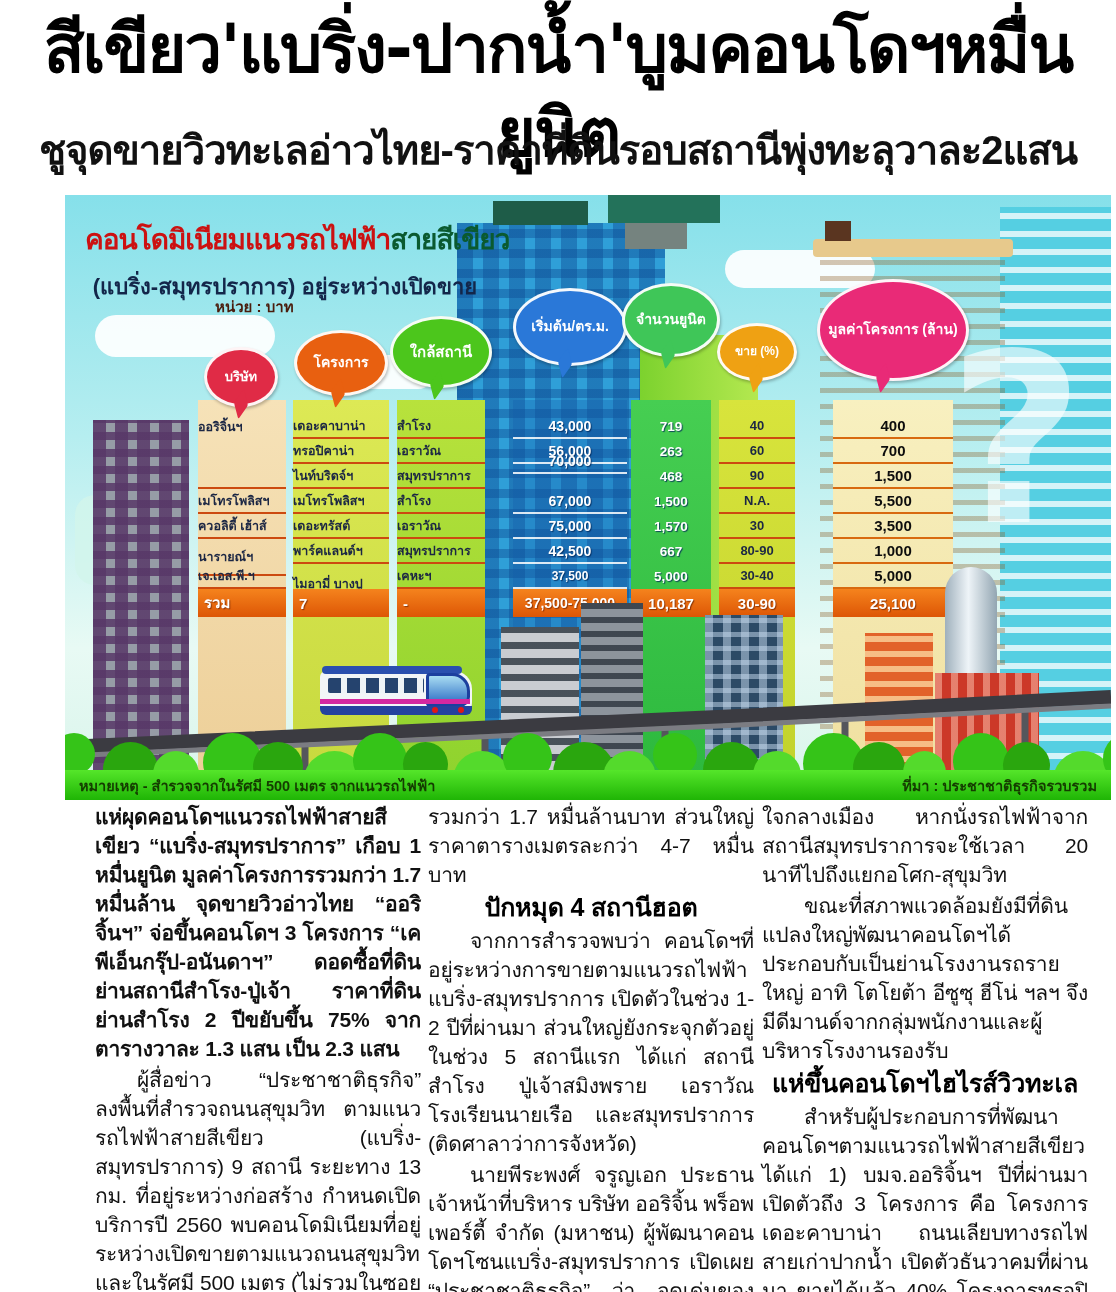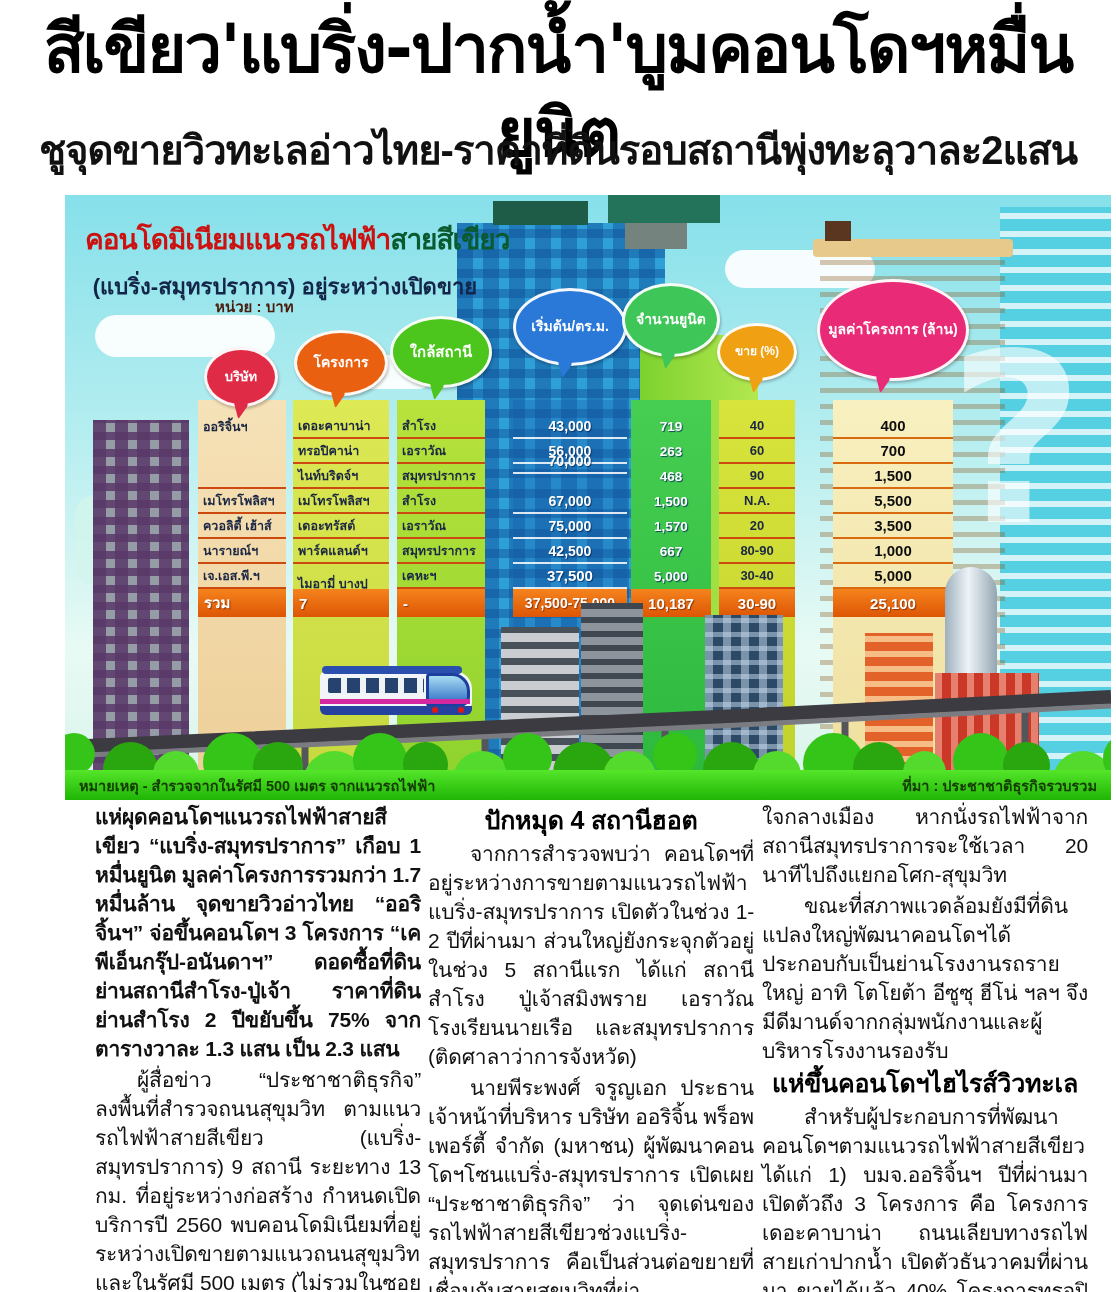--- a/index.html
+++ b/index.html
@@ -21,21 +21,21 @@
   .ititle .l1 .grn{color:#0a5a30;}
   .ititle .l2{font-size:22px;font-weight:bold;color:#13264a;margin-top:8px;text-align:center;width:400px;}
   .unit{position:absolute;left:150px;top:100px;font-size:15px;font-weight:bold;color:#4a1c0c;}
   .bld{position:absolute;}
   .qmark{position:absolute;font-size:235px;font-weight:bold;color:rgba(255,255,255,.62);
     font-family:"DejaVu Sans",sans-serif;line-height:1;}
   
   .strip{position:absolute;}
   .row{position:absolute;left:0;width:100%;box-sizing:border-box;display:flex;align-items:center;}
   .row.center{justify-content:center;text-align:center;}
-  .row.left{justify-content:flex-start;padding-left:5px;text-align:left;}
+  .row.left{justify-content:flex-start;text-align:left;}
   .total{position:absolute;left:0;width:100%;box-sizing:border-box;display:flex;align-items:center;
     background:linear-gradient(180deg,#f5831d,#dd5605);color:#fff;font-weight:bold;
     text-shadow:1px 1px 1px rgba(80,20,0,.6);}
   .bubble{position:absolute;border-radius:50%;display:flex;align-items:center;justify-content:center;
     color:#fff;font-weight:bold;text-align:center;border:3px solid rgba(255,255,255,.95);
     box-shadow:1px 2px 3px rgba(0,0,0,.25);line-height:1.1;z-index:30;padding:2px;box-sizing:border-box;}
   .bubble .tail{position:absolute;width:16px;height:16px;transform:rotate(55deg) skew(20deg,20deg);
     bottom:-8px;left:38%;z-index:-1;border-radius:2px;}
   
   .rail{position:absolute;left:0;top:480px;z-index:40;}
@@ -102,21 +102,21 @@
     </div>
     <div class="unit">หน่วย : บาท</div>
 
     <div id="table-host">
         <div class="strip" style="left: 133px; top: 205px; width: 88px; height: 377px; background: linear-gradient(rgb(246, 226, 184), rgb(237, 207, 152)); z-index: 20;">
           <div class="row left" style="top: 14px; height: 25px; font-size: 12.5px; font-weight: bold; color: rgb(28, 39, 68);">ออริจิ้นฯ</div>
           <div class="row left" style="top: 39px; height: 25px; font-size: 12.5px; font-weight: bold; color: rgb(28, 39, 68);"></div>
           <div class="row left" style="top: 64px; height: 25px; font-size: 12.5px; font-weight: bold; color: rgb(28, 39, 68); border-bottom: 2px solid rgb(204, 74, 16);"></div>
           <div class="row left" style="top: 89px; height: 25px; font-size: 12.5px; font-weight: bold; color: rgb(28, 39, 68); border-bottom: 2px solid rgb(204, 74, 16);">เมโทรโพลิสฯ</div>
           <div class="row left" style="top: 114px; height: 25px; font-size: 12.5px; font-weight: bold; color: rgb(28, 39, 68); border-bottom: 2px solid rgb(204, 74, 16);">ควอลิตี้ เฮ้าส์</div>
-          <div class="row left" style="top: 139px; height: 25px; font-size: 12.5px; font-weight: bold; color: rgb(28, 39, 68); border-bottom: 2px solid rgb(204, 74, 16);">นารายณ์ฯ</div>
+          <div class="row left" style="top: 139px; height: 37px; font-size: 12.5px; font-weight: bold; color: rgb(28, 39, 68); border-bottom: 2px solid rgb(204, 74, 16);">นารายณ์ฯ</div>
           <div class="row left" style="top: 164px; height: 25px; font-size: 12.5px; font-weight: bold; color: rgb(28, 39, 68); border-bottom: 2px solid rgb(204, 74, 16);">เจ.เอส.พี.ฯ</div>
           <div class="total left" style="top: 189px; height: 28px; font-size: 15px; padding-left: 6px;">รวม</div>
         </div>
         <div class="strip" style="left: 228px; top: 205px; width: 96px; height: 377px; background: linear-gradient(rgb(221, 233, 85), rgb(199, 217, 62)); z-index: 20;">
           <div class="row left" style="top: 14px; height: 25px; font-size: 12.5px; font-weight: bold; color: rgb(28, 39, 68); border-bottom: 2px solid rgb(204, 74, 16);">เดอะคาบาน่า</div>
           <div class="row left" style="top: 39px; height: 25px; font-size: 12.5px; font-weight: bold; color: rgb(28, 39, 68); border-bottom: 2px solid rgb(204, 74, 16);">ทรอปิคาน่า</div>
           <div class="row left" style="top: 64px; height: 25px; font-size: 12.5px; font-weight: bold; color: rgb(28, 39, 68); border-bottom: 2px solid rgb(204, 74, 16);">ไนท์บริดจ์ฯ</div>
           <div class="row left" style="top: 89px; height: 25px; font-size: 12.5px; font-weight: bold; color: rgb(28, 39, 68); border-bottom: 2px solid rgb(204, 74, 16);">เมโทรโพลิสฯ</div>
           <div class="row left" style="top: 114px; height: 25px; font-size: 12.5px; font-weight: bold; color: rgb(28, 39, 68); border-bottom: 2px solid rgb(204, 74, 16);">เดอะทรัสต์</div>
           <div class="row left" style="top: 139px; height: 25px; font-size: 12.5px; font-weight: bold; color: rgb(28, 39, 68); border-bottom: 2px solid rgb(204, 74, 16);">พาร์คแลนด์ฯ</div>
@@ -133,39 +133,39 @@
           <div class="row left" style="top: 164px; height: 25px; font-size: 12.5px; font-weight: bold; color: rgb(28, 39, 68); border-bottom: 2px solid rgb(204, 74, 16);">เคหะฯ</div>
           <div class="total left" style="top: 189px; height: 28px; font-size: 15px; padding-left: 6px;">-</div>
         </div>
         <div class="strip" style="left: 448px; top: 205px; width: 114px; height: 377px; background: rgba(20, 90, 170, 0.3); z-index: 20;">
           <div class="row center" style="top: 14px; height: 25px; font-size: 14px; font-weight: bold; color: rgb(255, 255, 255); border-bottom: 2px solid rgba(255, 255, 255, 0.85); text-shadow: rgba(0, 40, 90, 0.8) 1px 1px 1px;">43,000</div>
           <div class="row center" style="top: 39px; height: 25px; font-size: 14px; font-weight: bold; color: rgb(255, 255, 255); border-bottom: 2px solid rgba(255, 255, 255, 0.85); text-shadow: rgba(0, 40, 90, 0.8) 1px 1px 1px;">56,000</div>
           <div class="row center" style="top: 49px; height: 25px; font-size: 14px; font-weight: bold; color: rgb(255, 255, 255); border-bottom: 2px solid rgba(255, 255, 255, 0.85); text-shadow: rgba(0, 40, 90, 0.8) 1px 1px 1px;">70,000</div>
           <div class="row center" style="top: 89px; height: 25px; font-size: 14px; font-weight: bold; color: rgb(255, 255, 255); border-bottom: 2px solid rgba(255, 255, 255, 0.85); text-shadow: rgba(0, 40, 90, 0.8) 1px 1px 1px;">67,000</div>
           <div class="row center" style="top: 114px; height: 25px; font-size: 14px; font-weight: bold; color: rgb(255, 255, 255); border-bottom: 2px solid rgba(255, 255, 255, 0.85); text-shadow: rgba(0, 40, 90, 0.8) 1px 1px 1px;">75,000</div>
           <div class="row center" style="top: 139px; height: 25px; font-size: 14px; font-weight: bold; color: rgb(255, 255, 255); border-bottom: 2px solid rgba(255, 255, 255, 0.85); text-shadow: rgba(0, 40, 90, 0.8) 1px 1px 1px;">42,500</div>
-          <div class="row center" style="top: 164px; height: 25px; font-size: 15px; font-weight: bold; color: rgb(255, 255, 255); border-bottom: 2px solid rgba(255, 255, 255, 0.85); text-shadow: rgba(0, 40, 90, 0.8) 1px 1px 1px;">37,500</div>
+          <div class="row center" style="top: 164px; height: 25px; font-size: 12px; font-weight: bold; color: rgb(255, 255, 255); border-bottom: 2px solid rgba(255, 255, 255, 0.85); text-shadow: rgba(0, 40, 90, 0.8) 1px 1px 1px;">37,500</div>
           <div class="total center" style="top: 189px; height: 28px; font-size: 14px; justify-content: center;">37,500-75,000</div>
         </div>
         <div class="strip" style="left: 566px; top: 205px; width: 80px; height: 377px; background: linear-gradient(rgb(70, 206, 82), rgb(45, 185, 62)); z-index: 20;">
           <div class="row center" style="top: 14px; height: 25px; font-size: 13.5px; font-weight: bold; color: rgb(255, 255, 255); text-shadow: rgba(0, 40, 90, 0.8) 1px 1px 1px;">719</div>
           <div class="row center" style="top: 39px; height: 25px; font-size: 13.5px; font-weight: bold; color: rgb(255, 255, 255); text-shadow: rgba(0, 40, 90, 0.8) 1px 1px 1px;">263</div>
           <div class="row center" style="top: 64px; height: 25px; font-size: 13.5px; font-weight: bold; color: rgb(255, 255, 255); text-shadow: rgba(0, 40, 90, 0.8) 1px 1px 1px;">468</div>
           <div class="row center" style="top: 89px; height: 25px; font-size: 13.5px; font-weight: bold; color: rgb(255, 255, 255); text-shadow: rgba(0, 40, 90, 0.8) 1px 1px 1px;">1,500</div>
           <div class="row center" style="top: 114px; height: 25px; font-size: 13.5px; font-weight: bold; color: rgb(255, 255, 255); text-shadow: rgba(0, 40, 90, 0.8) 1px 1px 1px;">1,570</div>
           <div class="row center" style="top: 139px; height: 25px; font-size: 13.5px; font-weight: bold; color: rgb(255, 255, 255); text-shadow: rgba(0, 40, 90, 0.8) 1px 1px 1px;">667</div>
           <div class="row center" style="top: 164px; height: 25px; font-size: 13.5px; font-weight: bold; color: rgb(255, 255, 255); text-shadow: rgba(0, 40, 90, 0.8) 1px 1px 1px;">5,000</div>
           <div class="total center" style="top: 189px; height: 28px; font-size: 15px; justify-content: center;">10,187</div>
         </div>
         <div class="strip" style="left: 654px; top: 205px; width: 76px; height: 377px; background: linear-gradient(rgb(216, 228, 60), rgb(194, 210, 44)); z-index: 20;">
           <div class="row center" style="top: 14px; height: 25px; font-size: 13px; font-weight: bold; color: rgb(28, 39, 68); border-bottom: 2px solid rgb(204, 74, 16);">40</div>
           <div class="row center" style="top: 39px; height: 25px; font-size: 13px; font-weight: bold; color: rgb(28, 39, 68); border-bottom: 2px solid rgb(204, 74, 16);">60</div>
           <div class="row center" style="top: 64px; height: 25px; font-size: 13px; font-weight: bold; color: rgb(28, 39, 68); border-bottom: 2px solid rgb(204, 74, 16);">90</div>
           <div class="row center" style="top: 89px; height: 25px; font-size: 13px; font-weight: bold; color: rgb(28, 39, 68); border-bottom: 2px solid rgb(204, 74, 16);">N.A.</div>
-          <div class="row center" style="top: 114px; height: 25px; font-size: 13px; font-weight: bold; color: rgb(28, 39, 68); border-bottom: 2px solid rgb(204, 74, 16);">20</div>
+          <div class="row center" style="top: 114px; height: 25px; font-size: 13px; font-weight: bold; color: rgb(28, 39, 68); border-bottom: 2px solid rgb(204, 74, 16);">30</div>
           <div class="row center" style="top: 139px; height: 25px; font-size: 13px; font-weight: bold; color: rgb(28, 39, 68); border-bottom: 2px solid rgb(204, 74, 16);">80-90</div>
           <div class="row center" style="top: 164px; height: 25px; font-size: 13px; font-weight: bold; color: rgb(28, 39, 68); border-bottom: 2px solid rgb(204, 74, 16);">30-40</div>
           <div class="total center" style="top: 189px; height: 28px; font-size: 15px; justify-content: center;">30-90</div>
         </div>
         <div class="strip" style="left: 768px; top: 205px; width: 120px; height: 377px; background: linear-gradient(rgb(248, 240, 192), rgb(240, 224, 160)); z-index: 20;">
           <div class="row center" style="top: 14px; height: 25px; font-size: 15px; font-weight: bold; color: rgb(13, 13, 13); border-bottom: 2px solid rgb(216, 106, 16);">400</div>
           <div class="row center" style="top: 39px; height: 25px; font-size: 15px; font-weight: bold; color: rgb(13, 13, 13); border-bottom: 2px solid rgb(216, 106, 16);">700</div>
           <div class="row center" style="top: 64px; height: 25px; font-size: 15px; font-weight: bold; color: rgb(13, 13, 13); border-bottom: 2px solid rgb(216, 106, 16);">1,500</div>
           <div class="row center" style="top: 89px; height: 25px; font-size: 15px; font-weight: bold; color: rgb(13, 13, 13); border-bottom: 2px solid rgb(216, 106, 16);">5,500</div>
           <div class="row center" style="top: 114px; height: 25px; font-size: 15px; font-weight: bold; color: rgb(13, 13, 13); border-bottom: 2px solid rgb(216, 106, 16);">3,500</div>
@@ -247,20 +247,21 @@
       <div class="bubble" style="left: 557px; top: 88px; width: 98px; height: 74px; background: rgb(63, 198, 88); font-size: 14px;">จำนวนยูนิต<div class="tail" style="background: rgb(63, 198, 88);"></div></div>
       <div class="bubble" style="left: 652px; top: 128px; width: 80px; height: 58px; background: rgb(239, 161, 19); font-size: 12px;">ขาย (%)<div class="tail" style="background: rgb(239, 161, 19);"></div></div>
       <div class="bubble" style="left: 752px; top: 84px; width: 152px; height: 102px; background: rgb(233, 42, 119); font-size: 14px;">มูลค่าโครงการ (ล้าน)<div class="tail" style="background: rgb(233, 42, 119);"></div></div>
     </div>
 
   <div class="acol" style="left:95px;">
     <p class="lead">แห่ผุดคอนโดฯแนวรถไฟฟ้าสายสีเขียว “แบริ่ง-สมุทรปราการ” เกือบ 1 หมื่นยูนิต มูลค่าโครงการรวมกว่า 1.7 หมื่นล้าน จุดขายวิวอ่าวไทย “ออริจิ้นฯ” จ่อขึ้นคอนโดฯ 3 โครงการ “เคพีเอ็นกรุ๊ป-อนันดาฯ” ดอดซื้อที่ดินย่านสถานีสำโรง-ปู่เจ้า ราคาที่ดินย่านสำโรง 2 ปีขยับขึ้น 75% จากตารางวาละ 1.3 แสน เป็น 2.3 แสน</p>
     <p class="ind">ผู้สื่อข่าว “ประชาชาติธุรกิจ” ลงพื้นที่สำรวจถนนสุขุมวิท ตามแนวรถไฟฟ้าสายสีเขียว (แบริ่ง-สมุทรปราการ) 9 สถานี ระยะทาง 13 กม. ที่อยู่ระหว่างก่อสร้าง กำหนดเปิดบริการปี 2560 พบคอนโดมิเนียมที่อยู่ระหว่างเปิดขายตามแนวถนนสุขุมวิทและในรัศมี 500 เมตร (ไม่รวมในซอยแบริ่ง-สุขุมวิท 107) ไม่ต่ำกว่า 7 โครงการ รวมประมาณ 1 หมื่นยูนิต มูลค่าโครงการ</p>
   </div>
   <div class="acol" style="left:428px;">
+    <p>รวมกว่า 1.7 หมื่นล้านบาท ส่วนใหญ่ราคาตารางเมตรละกว่า 4-7 หมื่นบาท</p>
     <div class="ahead">ปักหมุด 4 สถานีฮอต</div>
     <p class="ind">จากการสำรวจพบว่า คอนโดฯที่อยู่ระหว่างการขายตามแนวรถไฟฟ้าแบริ่ง-สมุทรปราการ เปิดตัวในช่วง 1-2 ปีที่ผ่านมา ส่วนใหญ่ยังกระจุกตัวอยู่ในช่วง 5 สถานีแรก ได้แก่ สถานีสำโรง ปู่เจ้าสมิงพราย เอราวัณ โรงเรียนนายเรือ และสมุทรปราการ (ติดศาลาว่าการจังหวัด)</p>
     <p class="ind">นายพีระพงศ์ จรูญเอก ประธานเจ้าหน้าที่บริหาร บริษัท ออริจิ้น พร็อพเพอร์ตี้ จำกัด (มหาชน) ผู้พัฒนาคอนโดฯโซนแบริ่ง-สมุทรปราการ เปิดเผย “ประชาชาติธุรกิจ” ว่า จุดเด่นของรถไฟฟ้าสายสีเขียวช่วงแบริ่ง-สมุทรปราการ คือเป็นส่วนต่อขยายที่เชื่อมกับสายสุขุมวิทที่ผ่า</p>
   </div>
   <div class="acol" style="left:762px;">
     <p>ใจกลางเมือง หากนั่งรถไฟฟ้าจากสถานีสมุทรปราการจะใช้เวลา 20 นาทีไปถึงแยกอโศก-สุขุมวิท</p>
     <p class="ind">ขณะที่สภาพแวดล้อมยังมีที่ดินแปลงใหญ่พัฒนาคอนโดฯได้ ประกอบกับเป็นย่านโรงงานรถรายใหญ่ อาทิ โตโยต้า อีซูซุ ฮีโน่ ฯลฯ จึงมีดีมานด์จากกลุ่มพนักงานและผู้บริหารโรงงานรองรับ</p>
     <div class="ahead">แห่ขึ้นคอนโดฯไฮไรส์วิวทะเล</div>
     <p class="ind">สำหรับผู้ประกอบการที่พัฒนาคอนโดฯตามแนวรถไฟฟ้าสายสีเขียว ได้แก่ 1) บมจ.ออริจิ้นฯ ปีที่ผ่านมาเปิดตัวถึง 3 โครงการ คือ โครงการเดอะคาบาน่า ถนนเลียบทางรถไฟสายเก่าปากน้ำ เปิดตัวธันวาคมที่ผ่านมา ขายได้แล้ว 40%  โครงการทรอปิคาน่า ระหว่างสถานีปู่เจ้าฯ-เอราวัณ เปิดตัวไตรมาส 3 ปีที่ผ่านมา ขายได้แล้ว 60%</p>
   </div>

